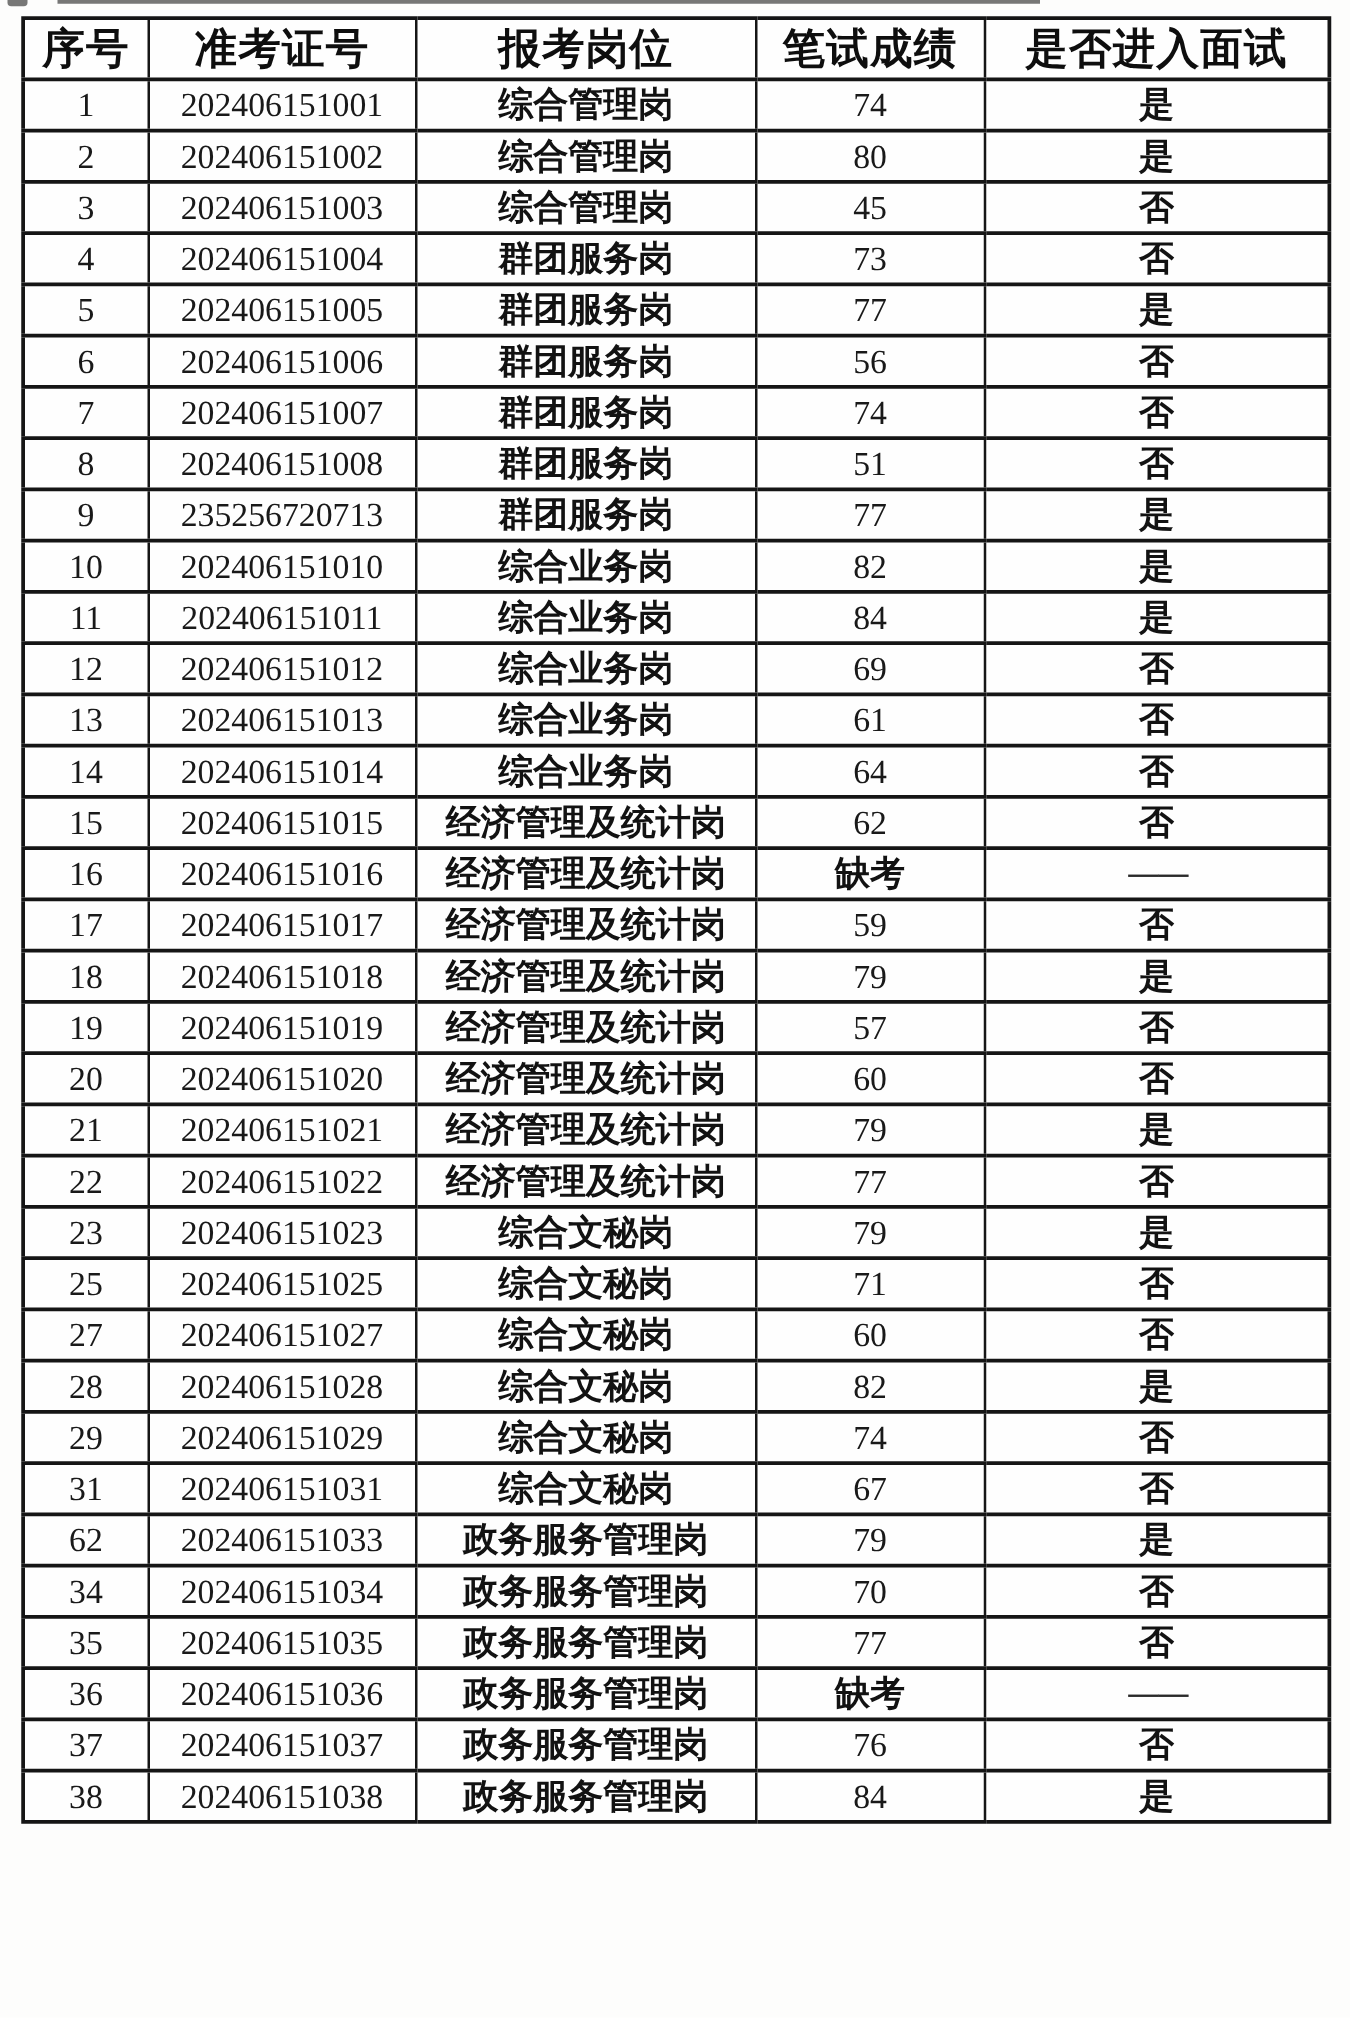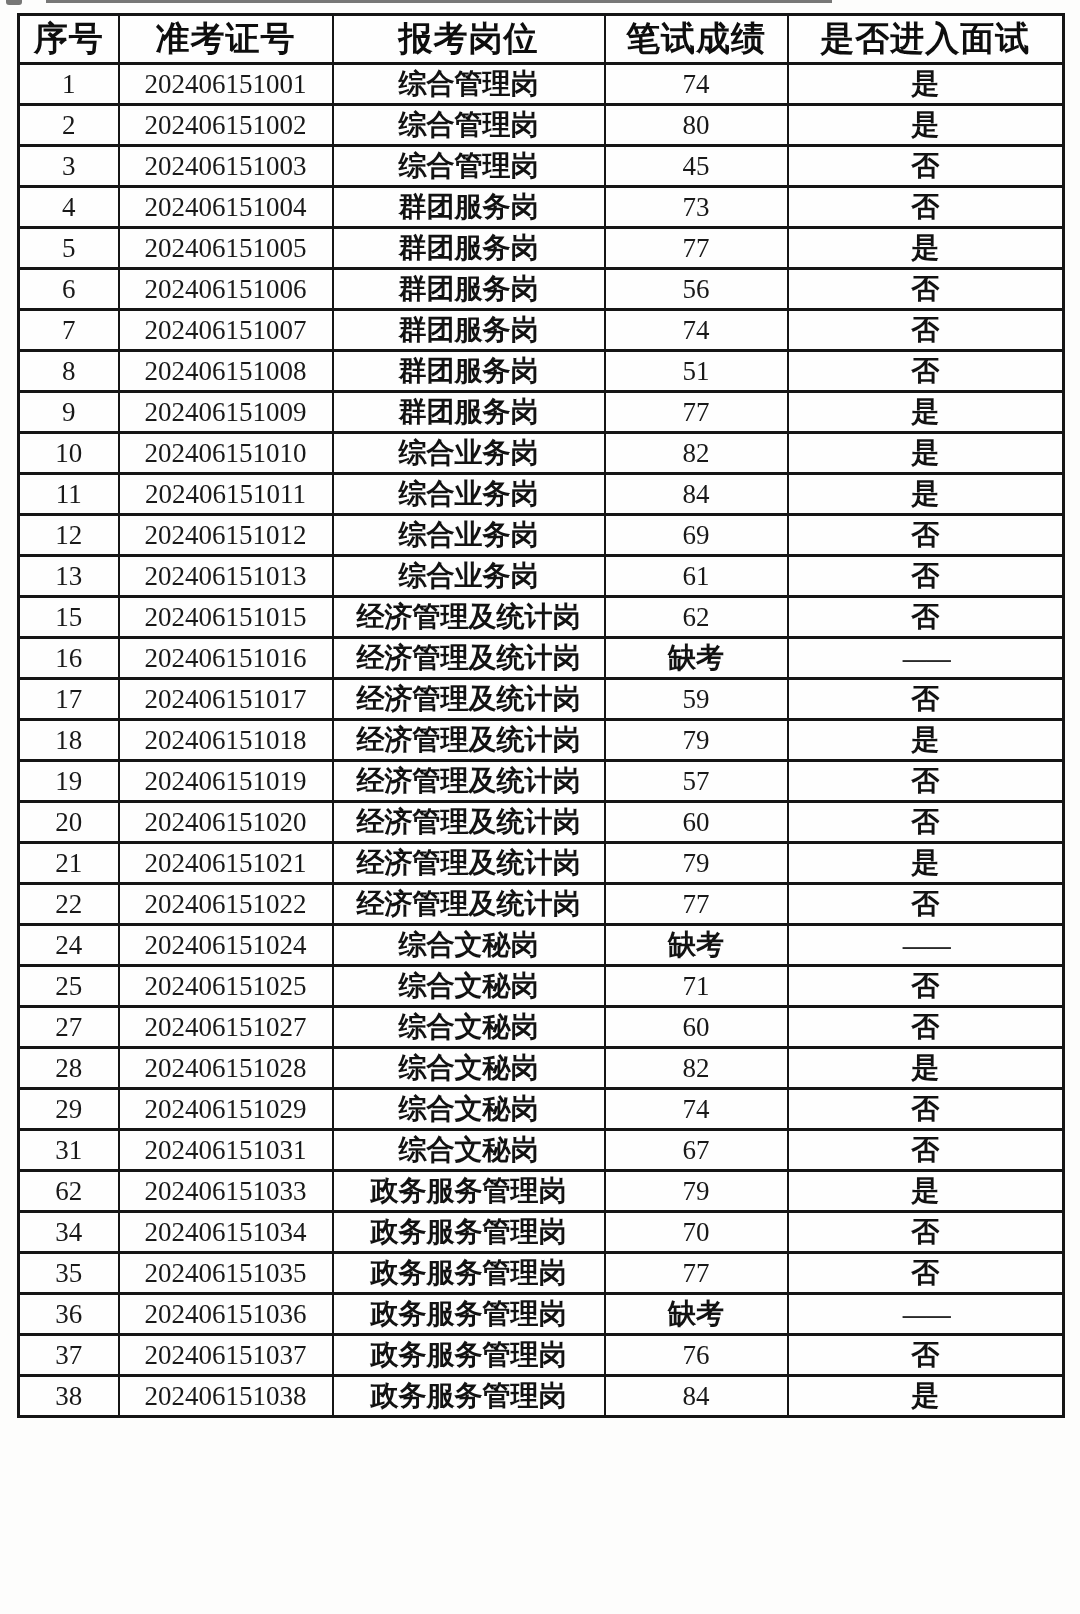--- a/index.html
+++ b/index.html
@@ -144,21 +144,21 @@
         </tr>
         <tr>
           <td class="num">8</td>
           <td class="num">202406151008</td>
           <td class="cjk">群团服务岗</td>
           <td class="num">51</td>
           <td class="cjk">否</td>
         </tr>
         <tr>
           <td class="num">9</td>
-          <td class="num">202406151009</td>
+          <td class="num">235256720713</td>
           <td class="cjk">群团服务岗</td>
           <td class="num">77</td>
           <td class="cjk">是</td>
         </tr>
         <tr>
           <td class="num">10</td>
           <td class="num">202406151010</td>
           <td class="cjk">综合业务岗</td>
           <td class="num">82</td>
           <td class="cjk">是</td>
@@ -178,20 +178,27 @@
           <td class="cjk">否</td>
         </tr>
         <tr>
           <td class="num">13</td>
           <td class="num">202406151013</td>
           <td class="cjk">综合业务岗</td>
           <td class="num">61</td>
           <td class="cjk">否</td>
         </tr>
         <tr>
+          <td class="num">14</td>
+          <td class="num">202406151014</td>
+          <td class="cjk">综合业务岗</td>
+          <td class="num">64</td>
+          <td class="cjk">否</td>
+        </tr>
+        <tr>
           <td class="num">15</td>
           <td class="num">202406151015</td>
           <td class="cjk">经济管理及统计岗</td>
           <td class="num">62</td>
           <td class="cjk">否</td>
         </tr>
         <tr>
           <td class="num">16</td>
           <td class="num">202406151016</td>
           <td class="cjk">经济管理及统计岗</td>
@@ -234,25 +241,25 @@
           <td class="cjk">是</td>
         </tr>
         <tr>
           <td class="num">22</td>
           <td class="num">202406151022</td>
           <td class="cjk">经济管理及统计岗</td>
           <td class="num">77</td>
           <td class="cjk">否</td>
         </tr>
         <tr>
-          <td class="num">24</td>
-          <td class="num">202406151024</td>
-          <td class="cjk">综合文秘岗</td>
-          <td class="cjk">缺考</td>
-          <td class="dash">——</td>
+          <td class="num">23</td>
+          <td class="num">202406151023</td>
+          <td class="cjk">综合文秘岗</td>
+          <td class="num">79</td>
+          <td class="cjk">是</td>
         </tr>
         <tr>
           <td class="num">25</td>
           <td class="num">202406151025</td>
           <td class="cjk">综合文秘岗</td>
           <td class="num">71</td>
           <td class="cjk">否</td>
         </tr>
         <tr>
           <td class="num">27</td>

